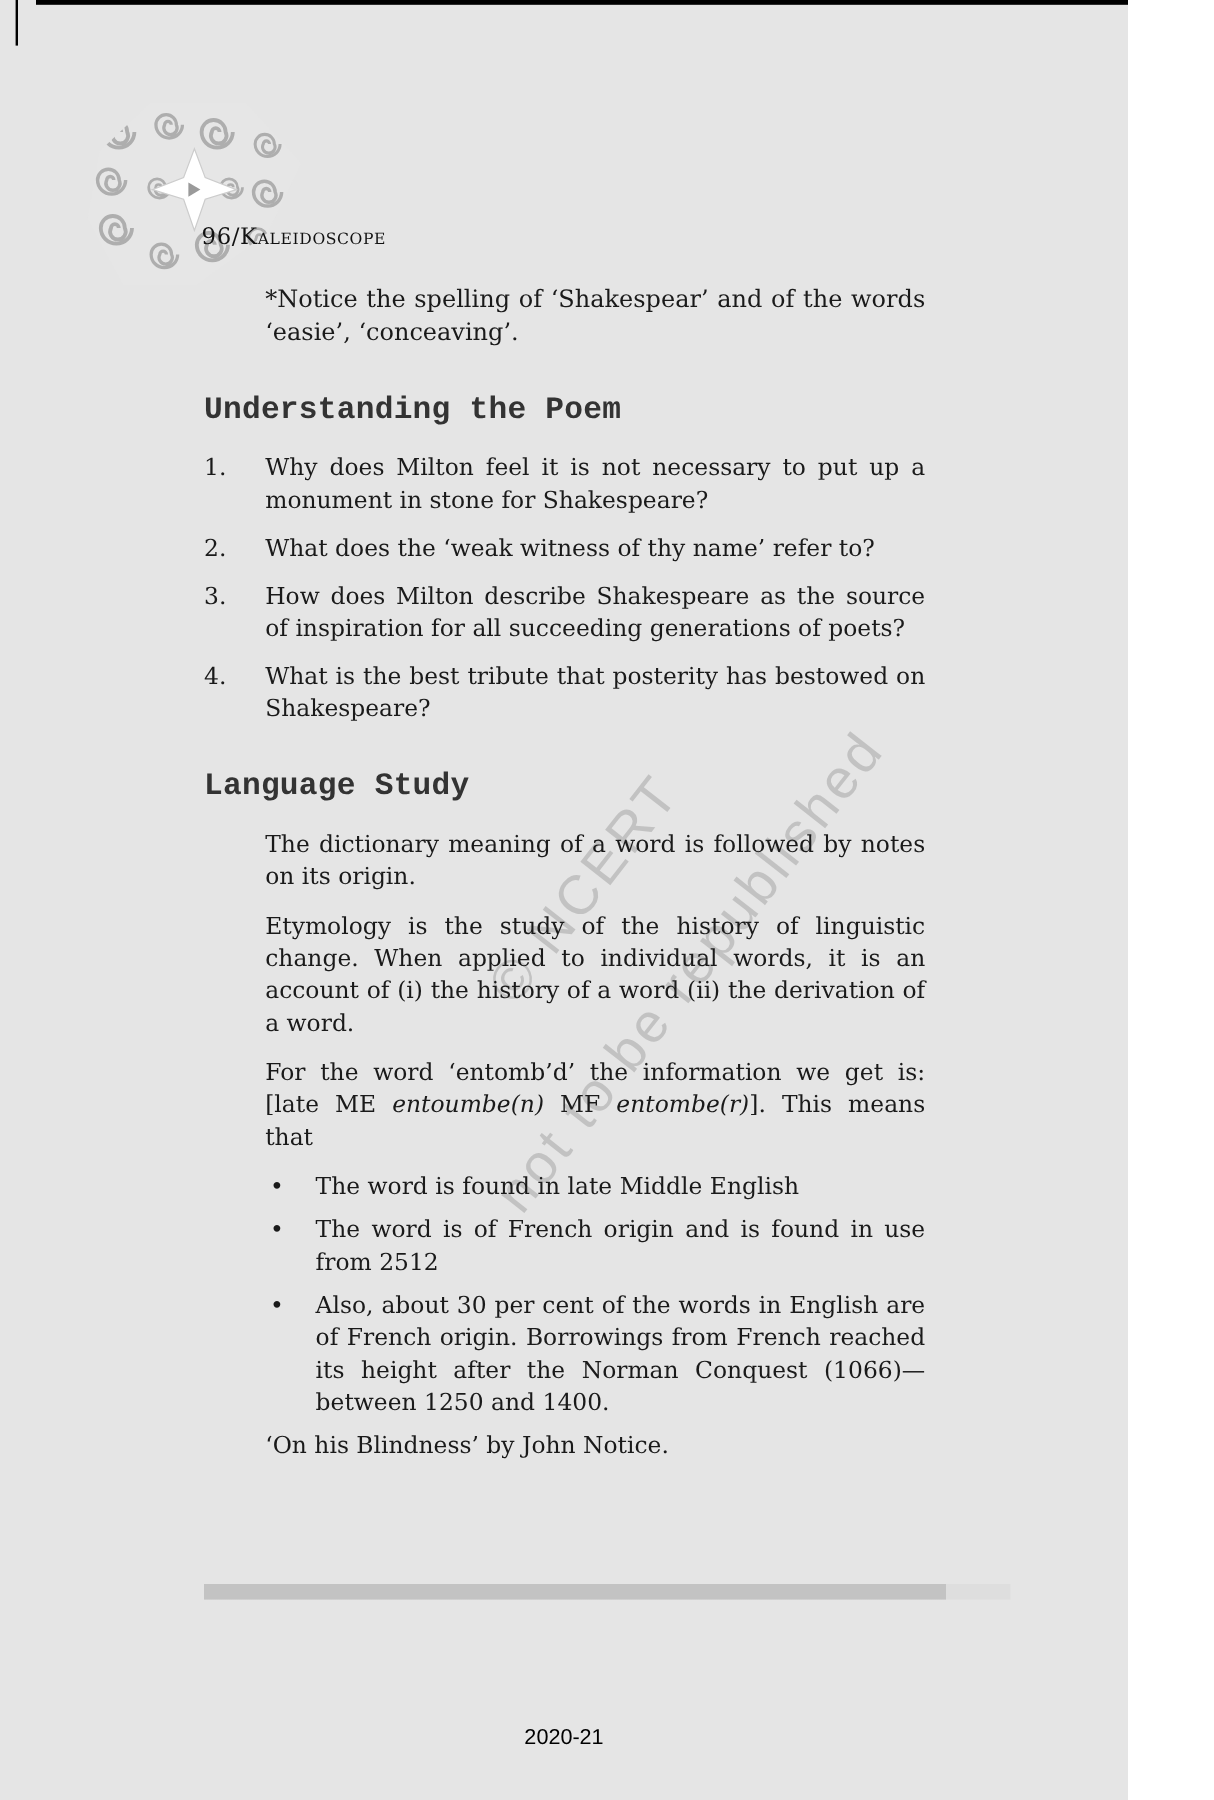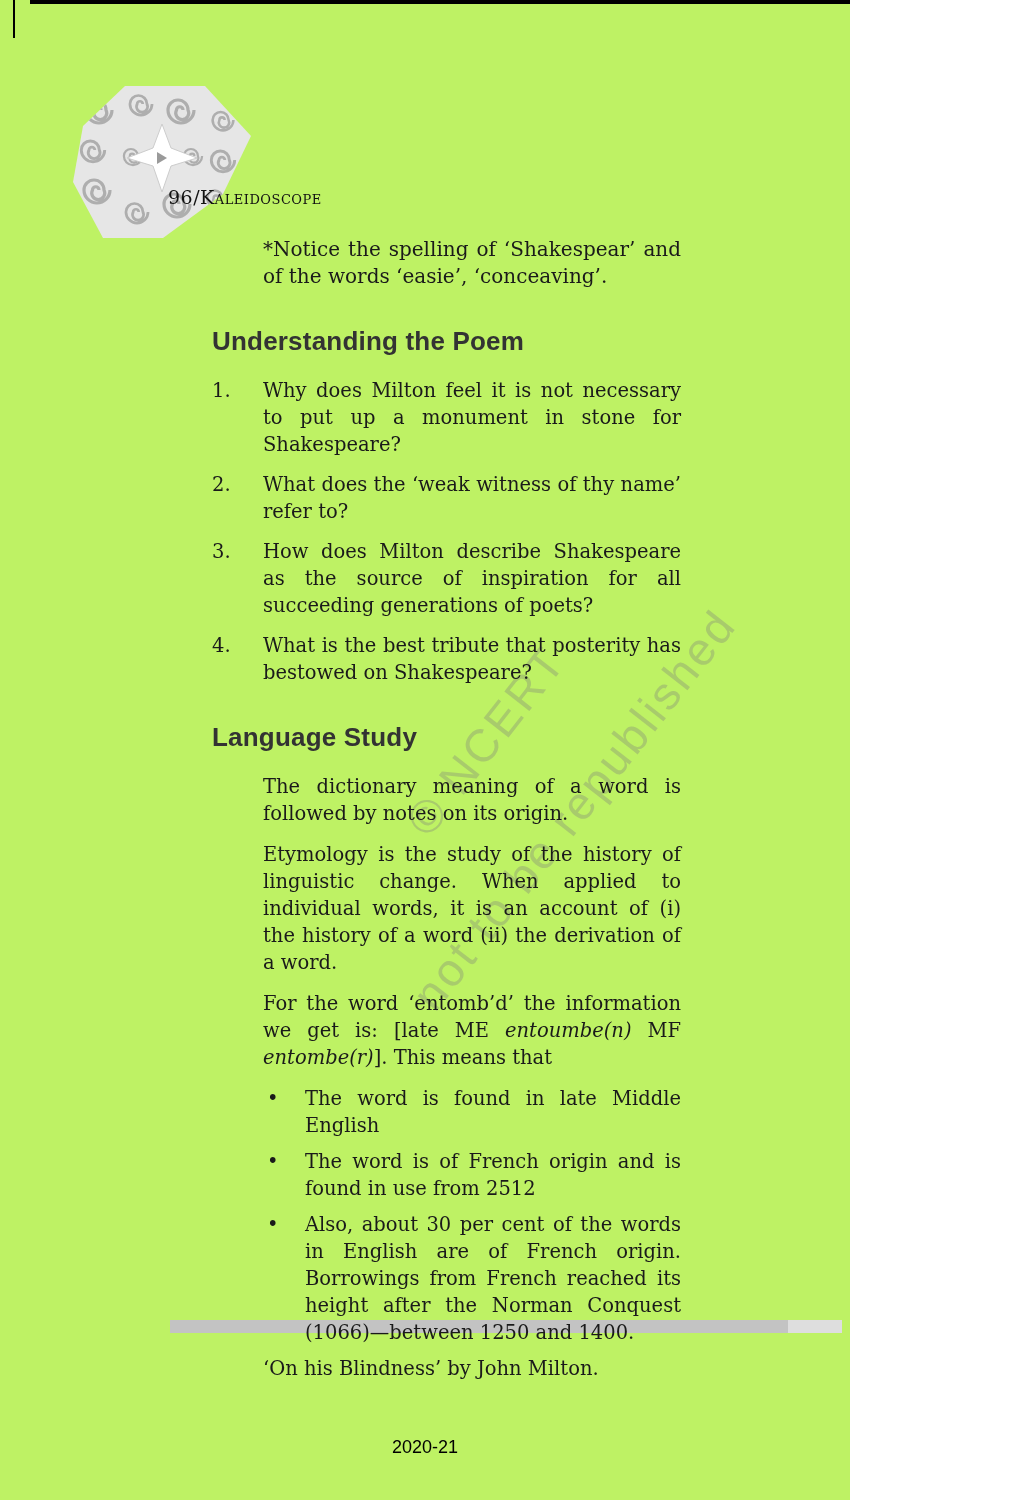--- a/index.html
+++ b/index.html
@@ -1,17 +1,17 @@
 <!DOCTYPE html>
 <html><head>
 <meta charset="utf-8">
 <style>
   html,body{margin:0;padding:0;background:#ffffff;}
-  .page{position:relative;width:808px;height:1500px;background:#bef264;overflow:hidden;
-        font-family:"DejaVu Serif", serif;color:#1a1a1a;padding-left:42px;}
+  .page{position:relative;width:940px;height:1500px;background:#e5e5e5;overflow:hidden;
+        font-family:"DejaVu Serif", serif;color:#1a1a1a;}
 
   
   .rule-top{position:absolute;left:30px;top:0;width:953px;height:4px;background:#000;}
   .tick-left{position:absolute;left:13px;top:0;width:2px;height:38px;background:#000;}
   .tick-right{position:absolute;left:996px;top:0;width:2px;height:38px;background:#000;}
 
   
   .ornament{position:absolute;left:73px;top:86px;width:178px;height:152px;}
 
   
@@ -24,21 +24,21 @@
              gap:58px;transform:rotate(-52deg);z-index:0;pointer-events:none;}
   .watermark div{font-family:"Liberation Sans",sans-serif;font-size:46px;letter-spacing:3px;
                  color:rgba(125,125,125,0.33);white-space:nowrap;}
 
   
   .content{position:relative;z-index:1;padding:222px 169px 0 170px;}
   .poem{margin-left:51px;font-size:21px;line-height:28px;word-spacing:5px;}
   .note{margin:14px 0 0 51px;font-size:20px;line-height:27px;
         text-align:justify;}
 
-  h2{font-family:Liberation Sans, sans-serif;font-weight:bold;font-size:26px;
+  h2{font-family:Liberation Mono, monospace;font-weight:bold;font-size:26px;
      color:#333;margin:36px 0 20px 0;letter-spacing:.2px;}
 
   .qrow{display:flex;margin:0 0 13px 0;font-size:19.5px;line-height:27px;}
   .qnum{width:51px;flex:0 0 51px;}
   .qtext{flex:1;text-align:justify;}
 
   .para{margin:0 0 14px 51px;font-size:19.5px;line-height:27px;text-align:justify;}
   .ital{font-style:italic;margin-top:36px;}
 
   .brow{display:flex;margin:0 0 9px 55px;font-size:19.5px;line-height:27px;}
@@ -136,20 +136,20 @@
     <div class="brow">
       <span class="bullet">•</span>
       <span class="btext">The word is of French origin and is found in use from 2512</span>
     </div>
     <div class="brow">
       <span class="bullet">•</span>
       <span class="btext">Also, about 30 per cent of the words in English are of French origin. Borrowings from French reached its height after the Norman Conquest (1066)—between 1250 and 1400.</span>
     </div>
 
 
-    <p class="reading">‘On his Blindness’ by John Milton.</p>
+    <p class="reading">‘On his Blindness’ by John Notice.</p>
 
   </main>
 
   <div class="footer-bar"></div>
   <div class="footer-text">2020-21</div>
 
 </div>
 
 </body></html>

